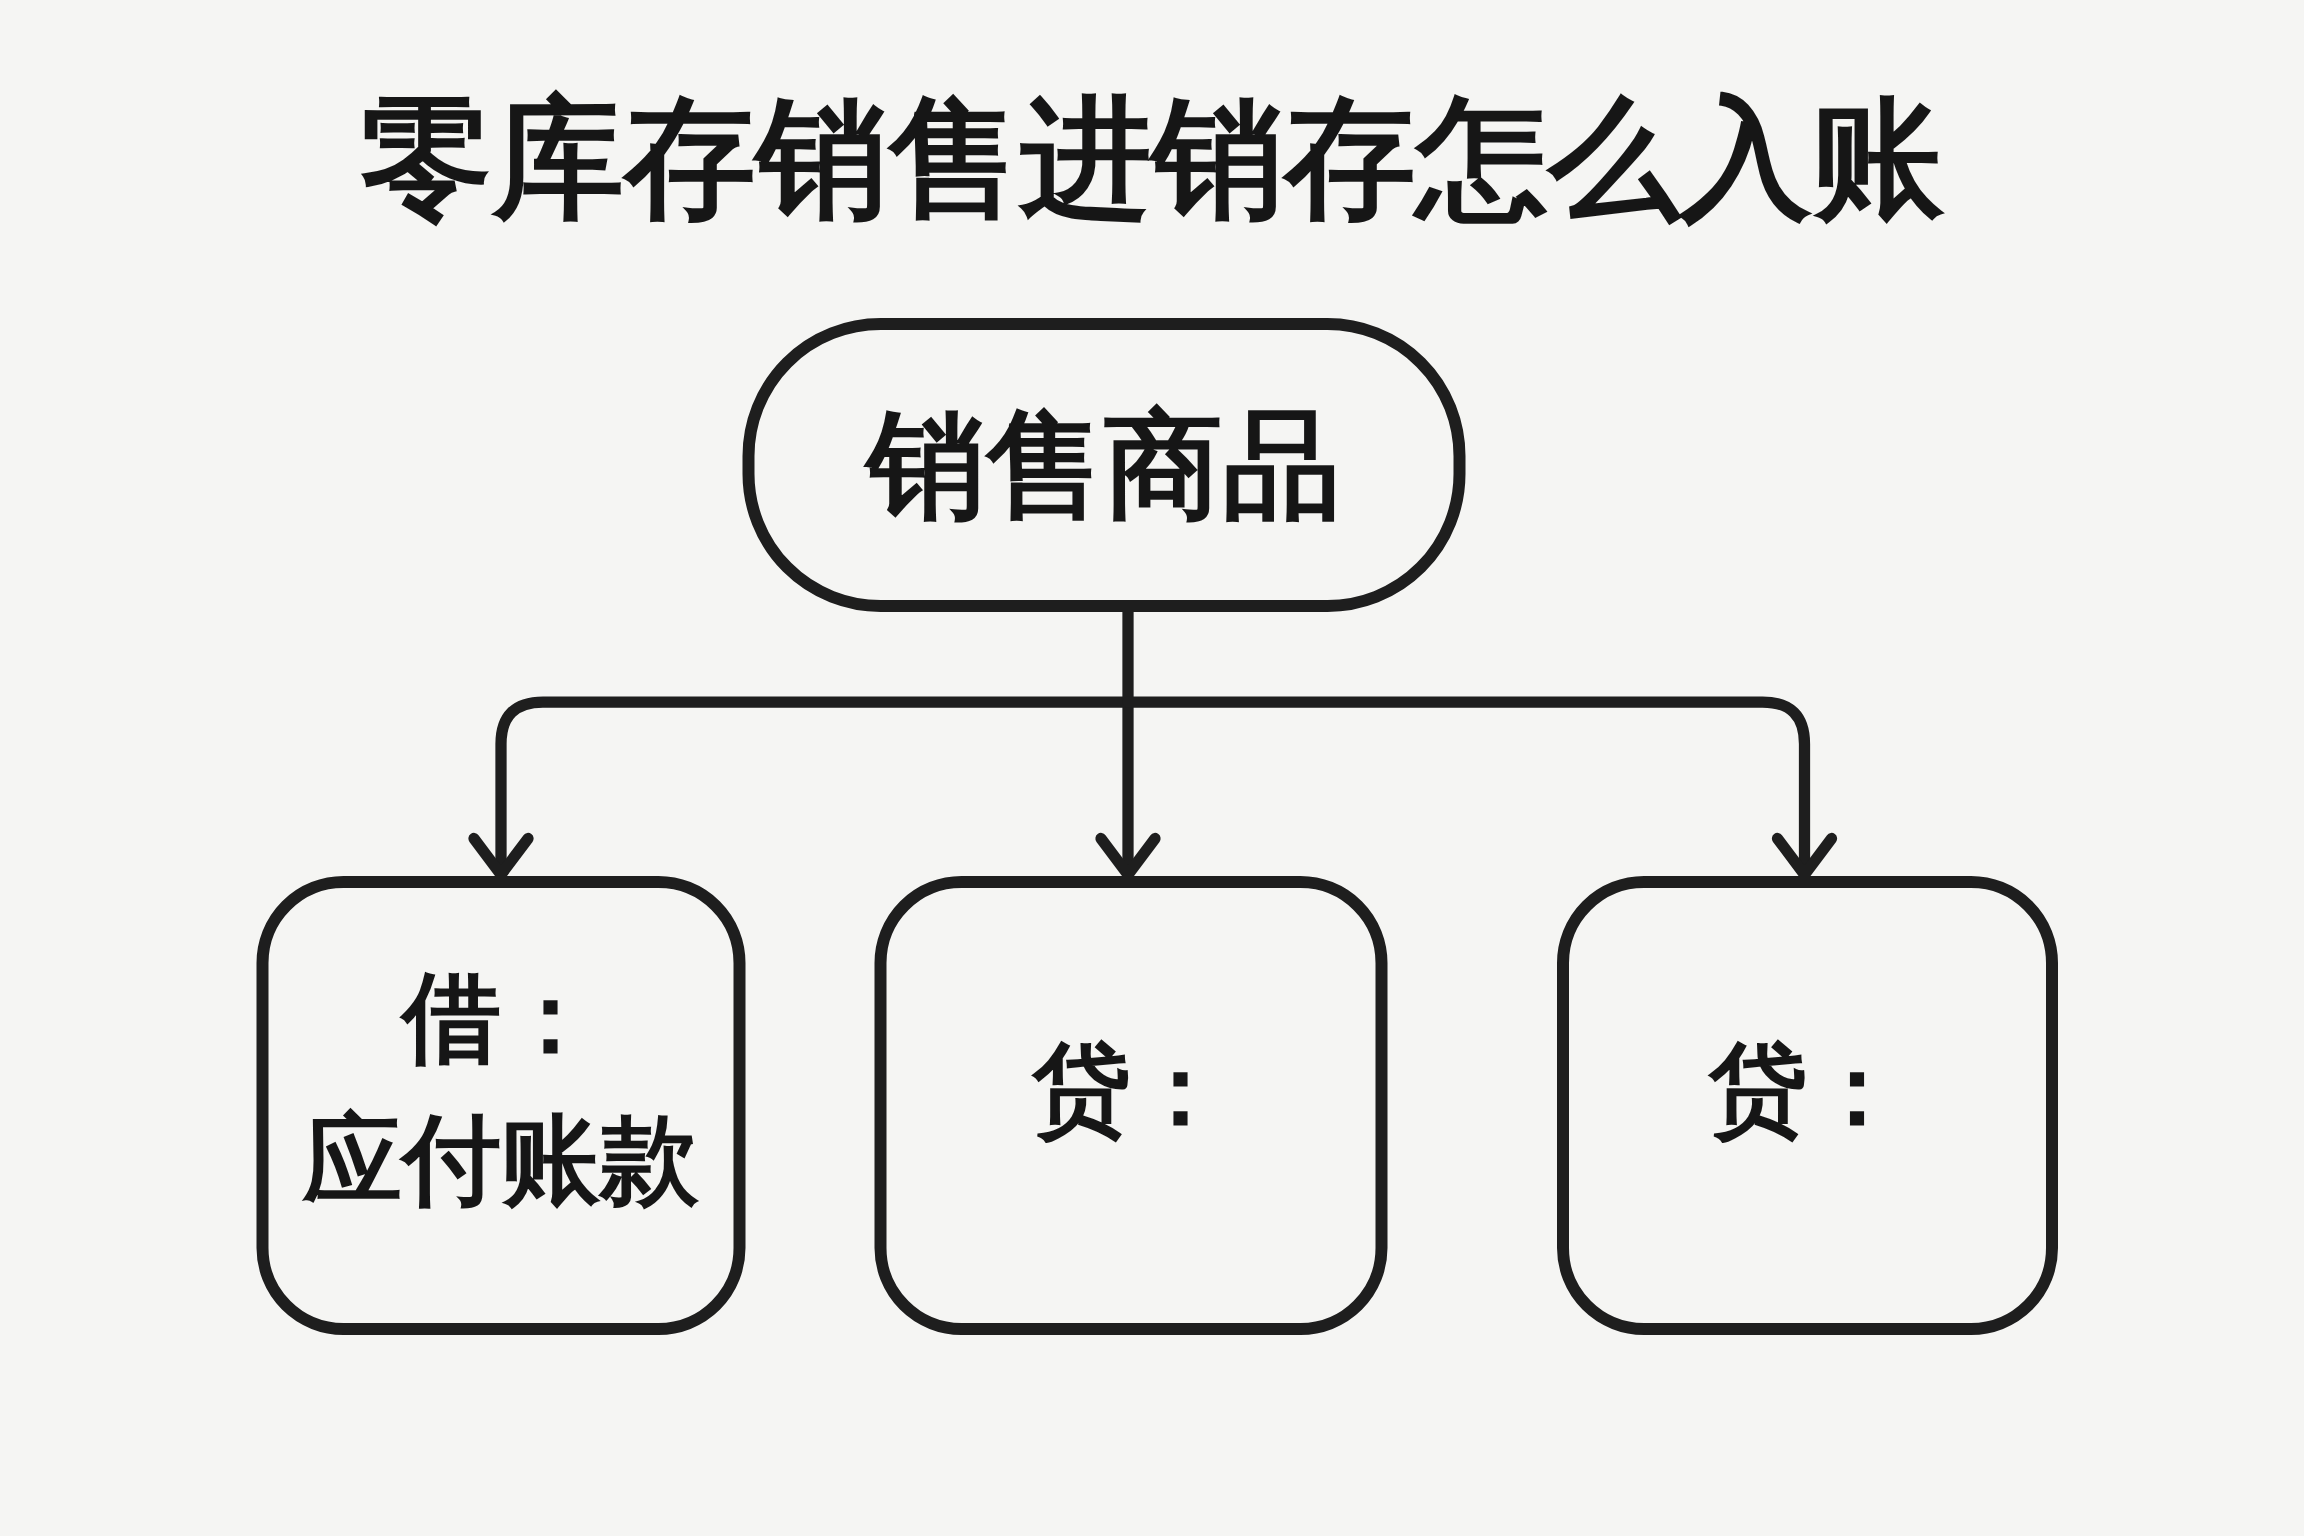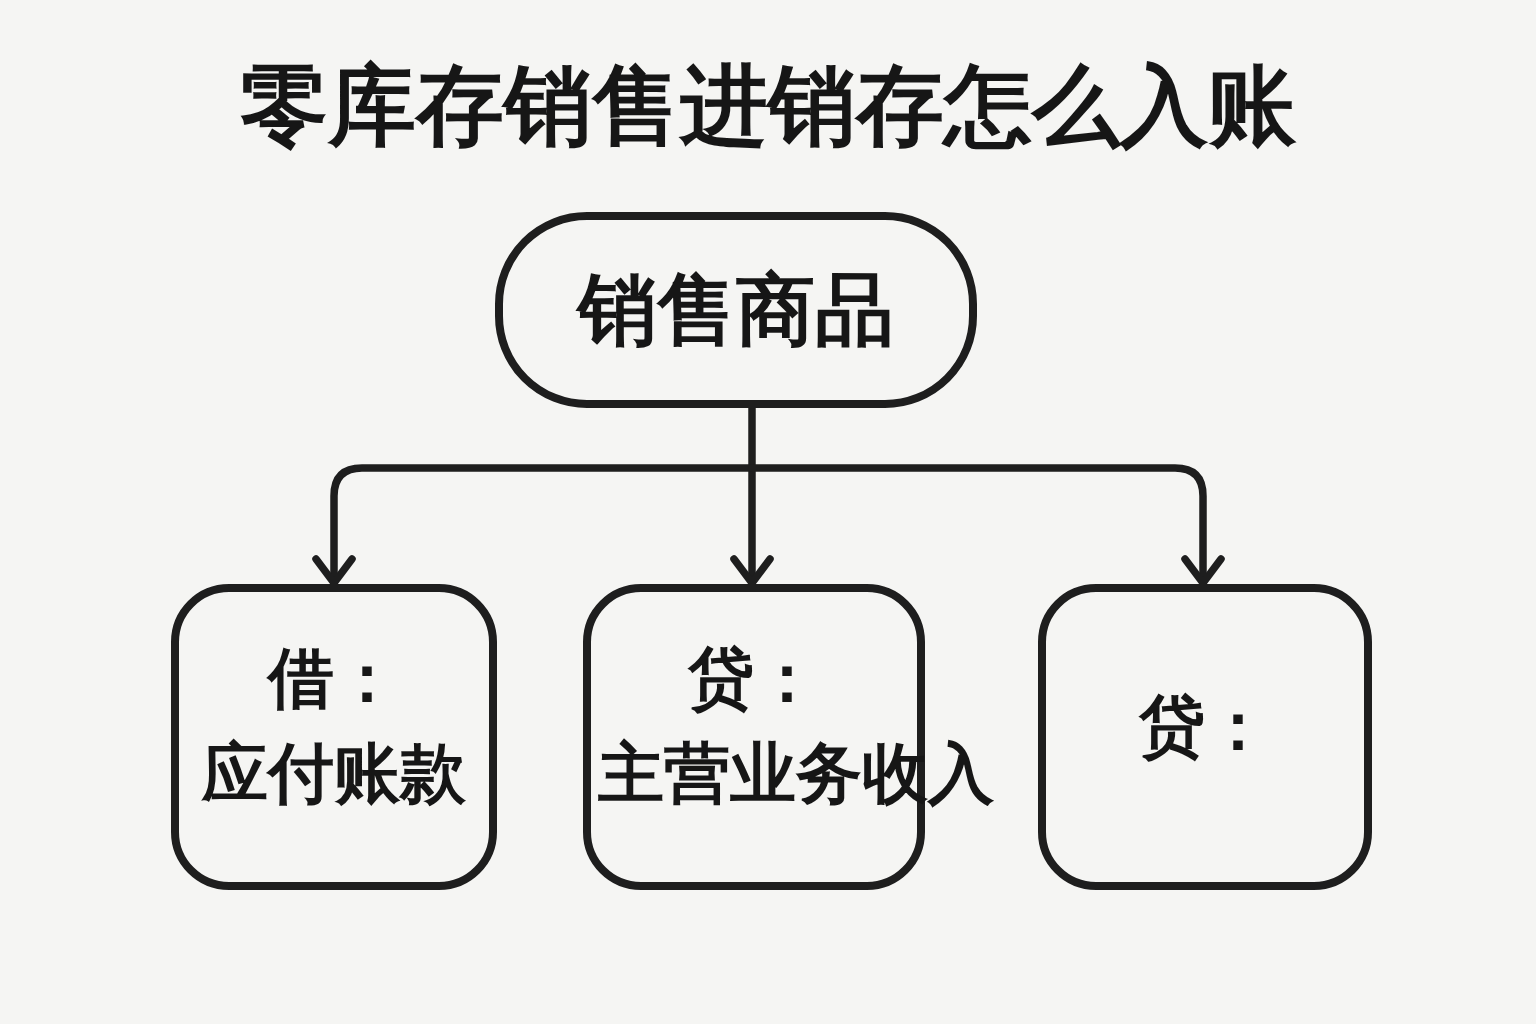--- a/index.html
+++ b/index.html
@@ -96,20 +96,19 @@
     <span class="node-label">销售商品</span>
   </div>
 
   <div class="node node-child" id="node-left">
     <span class="line line1">借：</span>
     <span class="line line2">应付账款</span>
   </div>
 
   <div class="node node-child" id="node-mid">
     <span class="line line1">贷：</span>
-    <span class="line line2">主营业务收入</span>
   </div>
 
   <div class="node node-child" id="node-right">
     <span class="line line1">贷：</span>
   </div>
 
 </div>
 
 </body></html>

